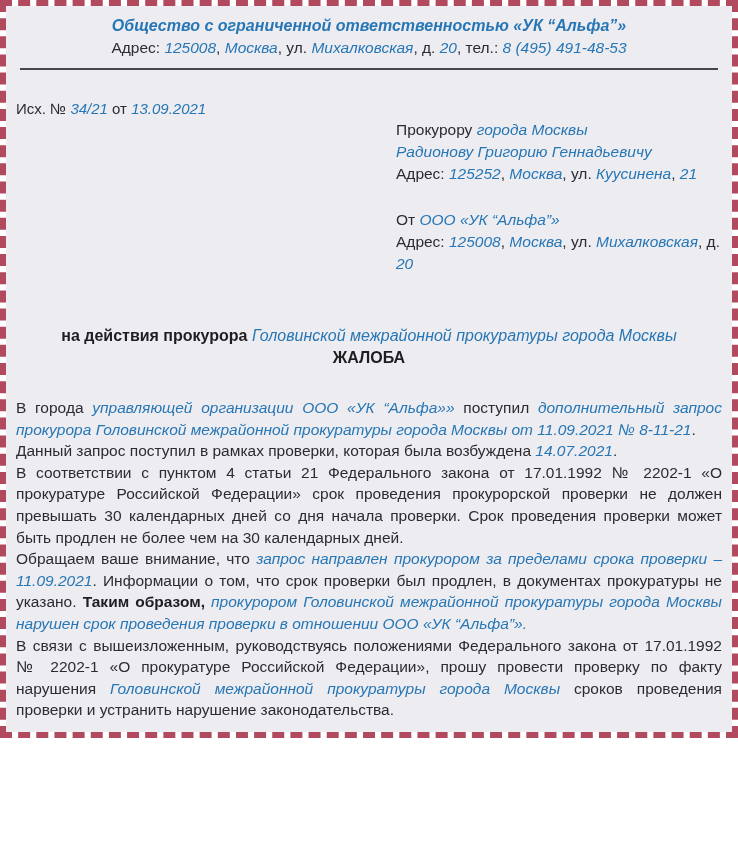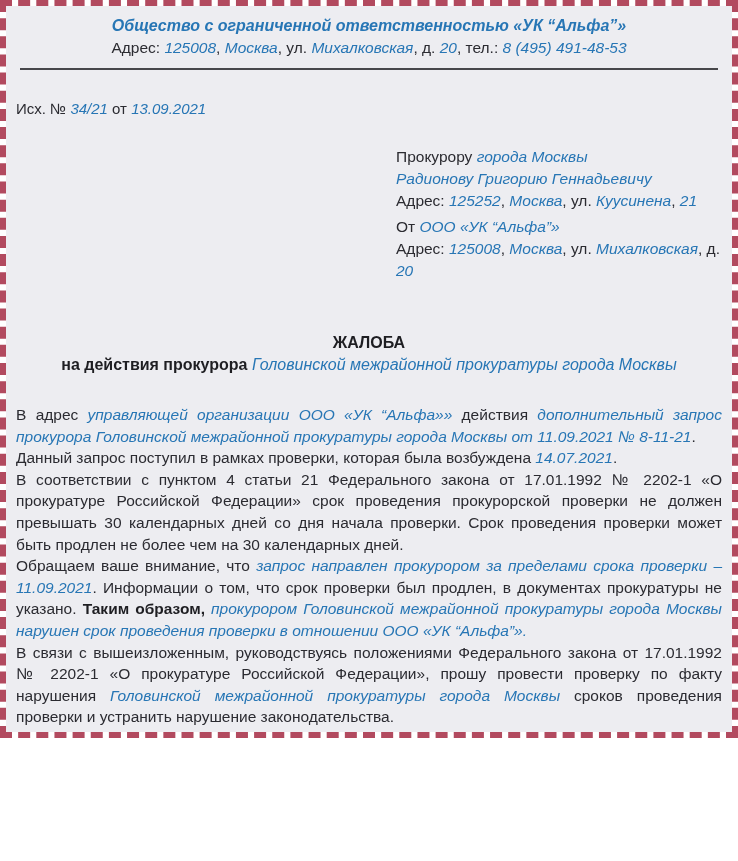--- a/index.html
+++ b/index.html
@@ -27,22 +27,22 @@
   .company-address { font-size: 15.5px; line-height: 22px; }
   .divider { border: none; border-top: 2px solid #47474b; margin: 9px 4px 0 4px; }
   .outgoing { margin-top: 29px; font-size: 15px; line-height: 20px; }
   .address-col {
     width: 326px;
     margin-left: auto;
     font-size: 15.5px;
     line-height: 22px;
     text-align: left;
   }
-  .recipient-block { margin-top: 27px; }
-  .sender-block { margin-top: 4px; }
+  .recipient-block { }
+  .sender-block { margin-top: 24px; }
   .title-block {
     text-align: center;
     margin-top: 50px;
     font-weight: bold;
     font-size: 16px;
     line-height: 22px;
     color: #1e1e22;
   }
   .doc-body {
     margin-top: 28px;
@@ -99,26 +99,26 @@
     <div><span class="run-a">Радионову Григорию Геннадьевичу</span></div>
     <div><span class="run-n">Адрес: </span><span class="run-a">125252</span><span class="run-n">, </span><span class="run-a">Москва</span><span class="run-n">, ул. </span><span class="run-a">Куусинена</span><span class="run-n">, </span><span class="run-a">21</span></div>
   </div>
 
   <div class="address-col sender-block">
     <div><span class="run-n">От </span><span class="run-a">ООО «УК “Альфа”»</span></div>
     <div><span class="run-n">Адрес: </span><span class="run-a">125008</span><span class="run-n">, </span><span class="run-a">Москва</span><span class="run-n">, ул. </span><span class="run-a">Михалковская</span><span class="run-n">, д. </span><span class="run-a">20</span></div>
   </div>
 
   <div class="title-block">
+    <div><span class="run-b">на действия прокурора </span><span class="run-a">Головинской межрайонной прокуратуры города Москвы</span></div>
     <div>ЖАЛОБА</div>
-    <div><span class="run-b">на действия прокурора </span><span class="run-a">Головинской межрайонной прокуратуры города Москвы</span></div>
   </div>
 
   <div class="doc-body">
-    <p><span class="run-n">В адрес </span><span class="run-a">управляющей организации ООО «УК “Альфа»»</span><span class="run-n"> действия </span><span class="run-a">дополнительный запрос прокурора Головинской межрайонной прокуратуры города Москвы от 11.09.2021 № 8-11-21</span><span class="run-n">.</span></p>
+    <p><span class="run-n">В города </span><span class="run-a">управляющей организации ООО «УК “Альфа»»</span><span class="run-n"> поступил </span><span class="run-a">дополнительный запрос прокурора Головинской межрайонной прокуратуры города Москвы от 11.09.2021 № 8-11-21</span><span class="run-n">.</span></p>
     <p><span class="run-n">Данный запрос поступил в рамках проверки, которая была возбуждена </span><span class="run-a">14.07.2021</span><span class="run-n">.</span></p>
     <p><span class="run-n">В соответствии с пунктом 4 статьи 21 Федерального закона от 17.01.1992 № 2202-1 «О прокуратуре Российской Федерации» срок проведения прокурорской проверки не должен превышать 30 календарных дней со дня начала проверки. Срок проведения проверки может быть продлен не более чем на 30 календарных дней.</span></p>
     <p><span class="run-n">Обращаем ваше внимание, что </span><span class="run-a">запрос направлен прокурором за пределами срока проверки – 11.09.2021</span><span class="run-n">. Информации о том, что срок проверки был продлен, в документах прокуратуры не указано. </span><span class="run-b">Таким образом, </span><span class="run-a">прокурором Головинской межрайонной прокуратуры города Москвы нарушен срок проведения проверки в отношении ООО «УК “Альфа”».</span></p>
     <p><span class="run-n">В связи с вышеизложенным, руководствуясь положениями Федерального закона от 17.01.1992 № 2202-1 «О прокуратуре Российской Федерации», прошу провести проверку по факту нарушения </span><span class="run-a">Головинской межрайонной прокуратуры города Москвы</span><span class="run-n"> сроков проведения проверки и устранить нарушение законодательства.</span></p>
   </div>
 
   <div class="signature-row">
     <div class="sig-left">
       <div>Генеральный директор</div>
       <div>ООО «УК “Альфа”»</div>

